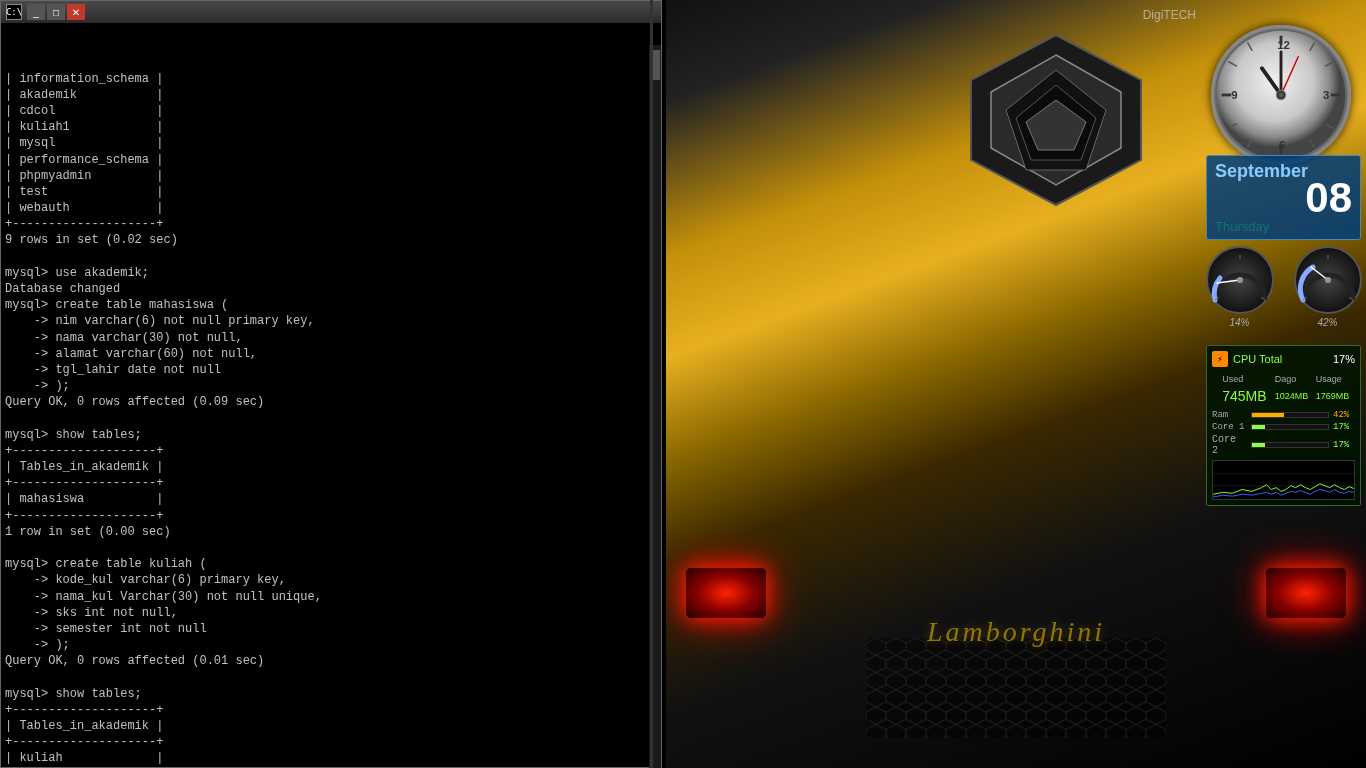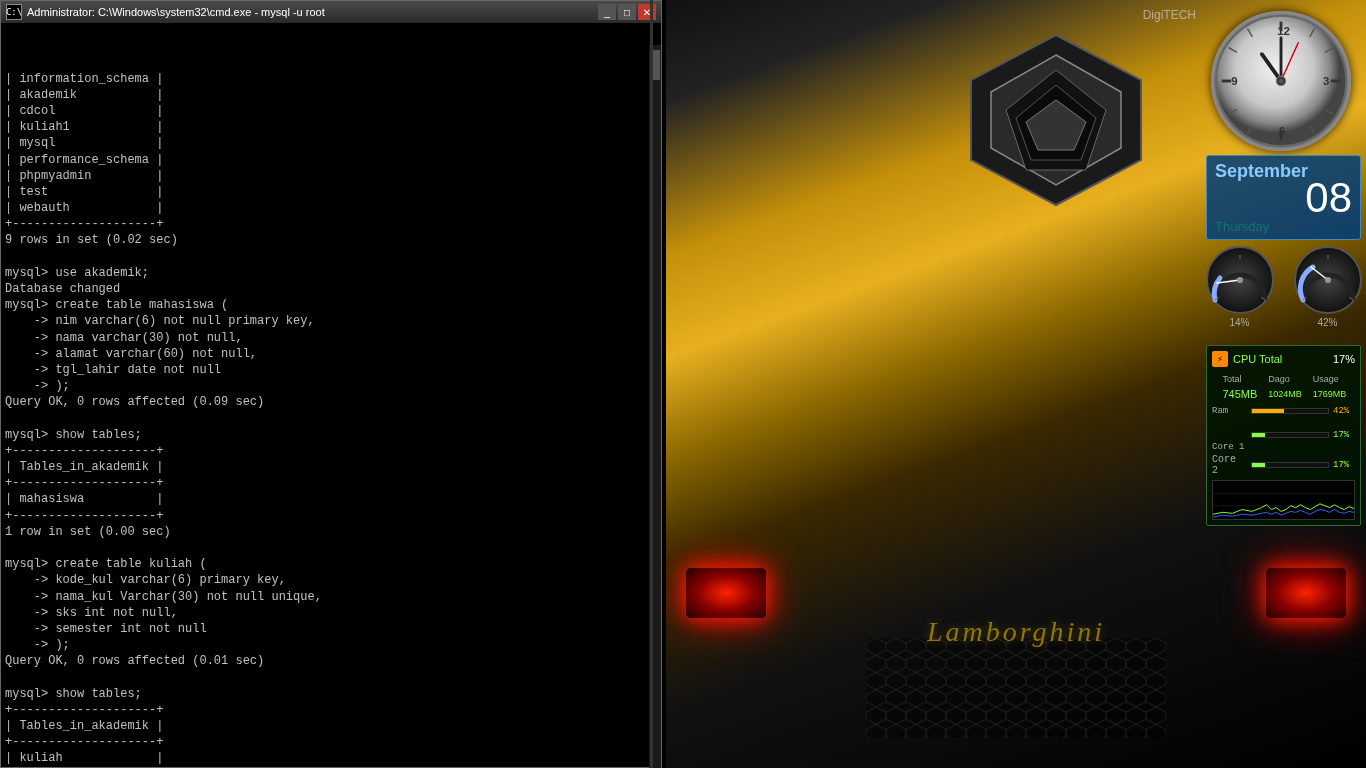--- a/index.html
+++ b/index.html
@@ -227,21 +227,21 @@
     }
 
     .clock-face {
       width: 140px;
       height: 140px;
       background: radial-gradient(circle, #e8e8e8 0%, #c0c0c0 40%, #888 70%, #555 85%, #333 100%);
       border-radius: 50%;
       border: 3px solid #888;
       box-shadow: 0 0 10px rgba(0,0,0,0.8), inset 0 0 5px rgba(0,0,0,0.3);
       position: relative;
-      margin: 1px auto;
+      margin: 15px auto;
       text-decoration: underline;
     }
 
     .clock-face svg {
       width: 100%;
       height: 100%;
     }
 
     
     .date-widget {
@@ -259,21 +259,21 @@
       color: #88ccff;
       font-size: 18px;
       font-family: 'Segoe UI', sans-serif;
       font-weight: bold;
     }
 
     .date-day-num {
       color: #ffffff;
       font-size: 42px;
       font-family: 'Segoe UI', sans-serif;
-      font-weight: normal;
+      font-weight: bold;
       line-height: 1;
       float: right;
       margin-top: -5px;
     }
 
     .date-weekday {
       color: #0f766e;
       font-size: 13px;
       font-family: 'Segoe UI', sans-serif;
       clear: both;
@@ -285,20 +285,21 @@
       top: 245px;
       right: 5px;
       width: 155px;
       height: 130px;
     }
 
     .gauge-container {
       display: flex;
       gap: 18px;
       justify-content: center;
+      font-style: italic;
     }
 
     .gauge {
       width: 70px;
       height: 70px;
       position: relative;
     }
 
     .gauge svg {
       width: 100%;
@@ -463,21 +464,20 @@
   </div>
 </div>
 
 <div class="digitech-logo" style="position:absolute;top:8px;right:170px;color:#ccc;font-size:12px;font-family:'Segoe UI',sans-serif;z-index:10;">DigiTECH</div>
 
 <div class="cmd-window">
   <div class="cmd-titlebar">
     <div class="cmd-title-icon">
       <span style="color:#fff;font-size:9px;font-family:monospace;">C:\</span>
     </div>
-    <span class="cmd-title-text">Administrator: C:\Windows\system32\cmd.exe - mysql  -u root</span>
     <div class="cmd-controls">
       <div class="cmd-btn minimize">_</div>
       <div class="cmd-btn maximize">□</div>
       <div class="cmd-btn close">✕</div>
     </div>
   </div>
 
   <div style="position:relative;height:calc(768px - 22px);">
     <div class="cmd-content">
       <pre id="terminal-pre">| information_schema |
@@ -665,43 +665,43 @@
     <div class="cpu-header">
       <div class="cpu-icon">⚡</div>
       <span class="cpu-title">CPU Total</span>
       <span class="cpu-pct">17%</span>
     </div>
 
     <table class="cpu-table">
       <tbody>
           <tr>
         <td></td>
-        <td style="color:#aaa;font-size:9px;">Total</td>
+        <td style="color:#aaa;font-size:9px;">Used</td>
         <td style="color:#aaa;font-size:9px;">Dago</td>
         <td style="color:#aaa;font-size:9px;">Usage</td>
       </tr>
       <tr>
         <td></td>
-        <td style="color:#88ff44;font-size:11px;">745MB</td>
+        <td style="color:#88ff44;font-size:14px;">745MB</td>
         <td style="color:#88ff44;font-size:9px;">1024MB</td>
         <td style="color:#88ff44;font-size:9px;">1769MB</td>
       </tr>
     </tbody>
       </table>
 
     <div style="display:flex;align-items:center;gap:4px;margin-top:3px;">
       <span style="color:#aaa;font-size:9px;width:35px;">Ram</span>
       <div class="cpu-bar-container" style="flex:1;">
         <div class="cpu-bar ram" style="width:42%;"></div>
       </div>
       <span style="color:#ffaa00;font-size:9px;width:22px;">42%</span>
     </div>
 
     <div style="display:flex;align-items:center;gap:4px;margin-top:2px;">
-      <span style="color:#aaa;font-size:9px;width:35px;margin-top:24px;">Core 1</span>
+      <span style="color:#aaa;font-size:9px;width:35px;">Core 1</span>
       <div class="cpu-bar-container" style="flex:1;">
         <div class="cpu-bar core1" style="width:17%;"></div>
       </div>
       <span style="color:#88ff44;font-size:9px;width:22px;">17%</span>
     </div>
 
     <div style="display:flex;align-items:center;gap:4px;margin-top:2px;">
       <span style="color:#aaa;font-size:10px;width:35px;">Core 2</span>
       <div class="cpu-bar-container" style="flex:1;">
         <div class="cpu-bar core2" style="width:17%;"></div>

